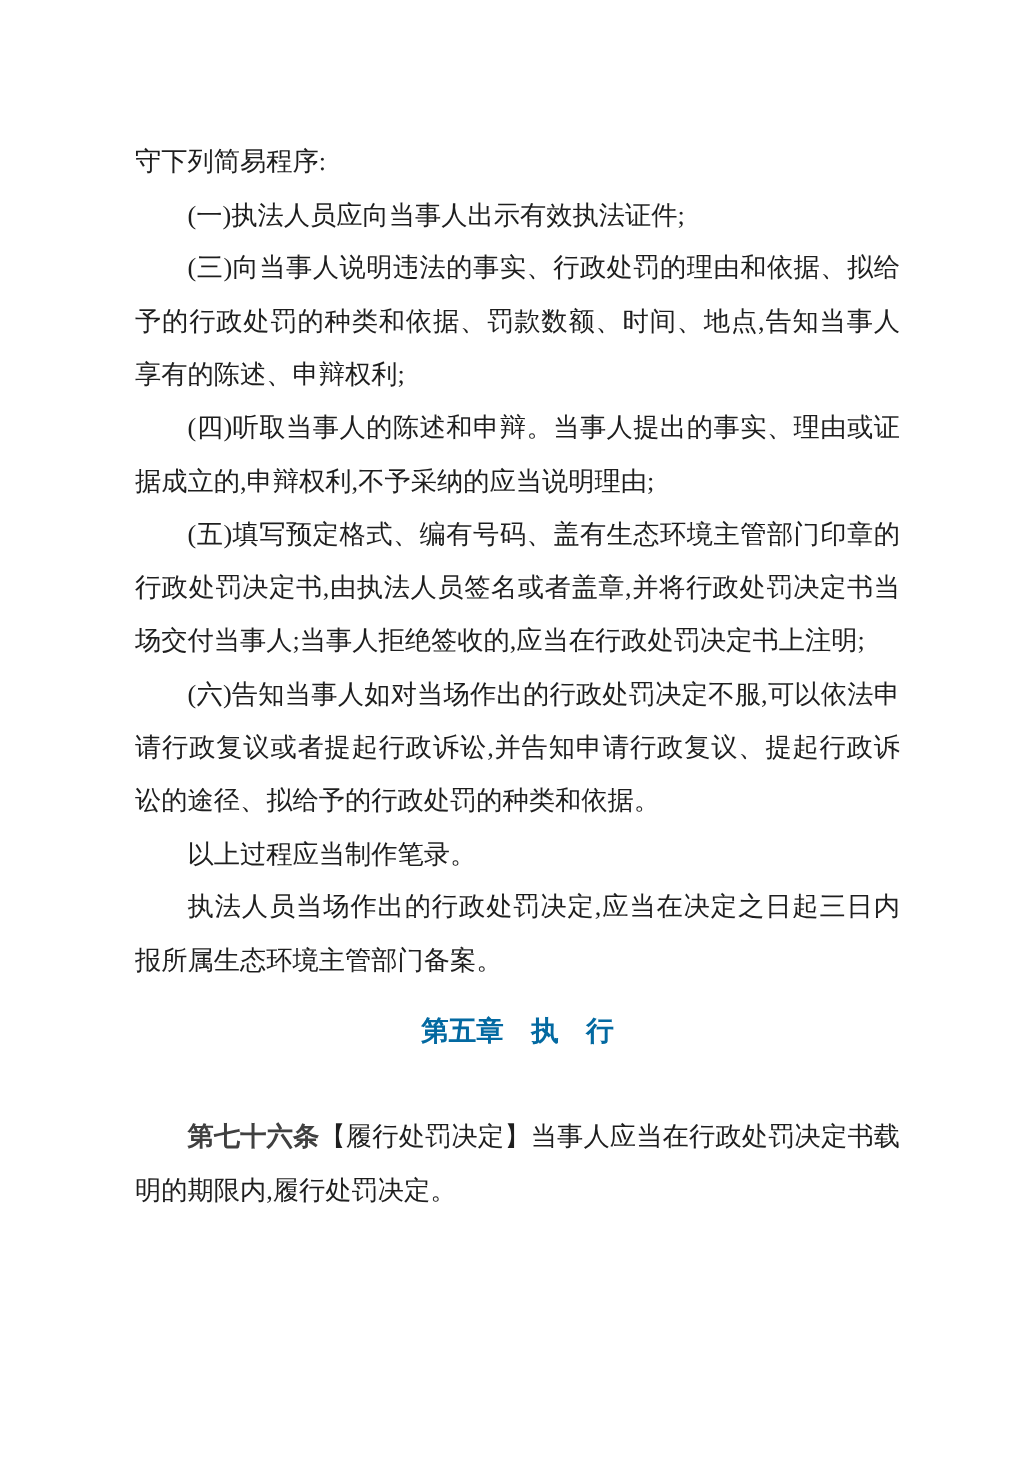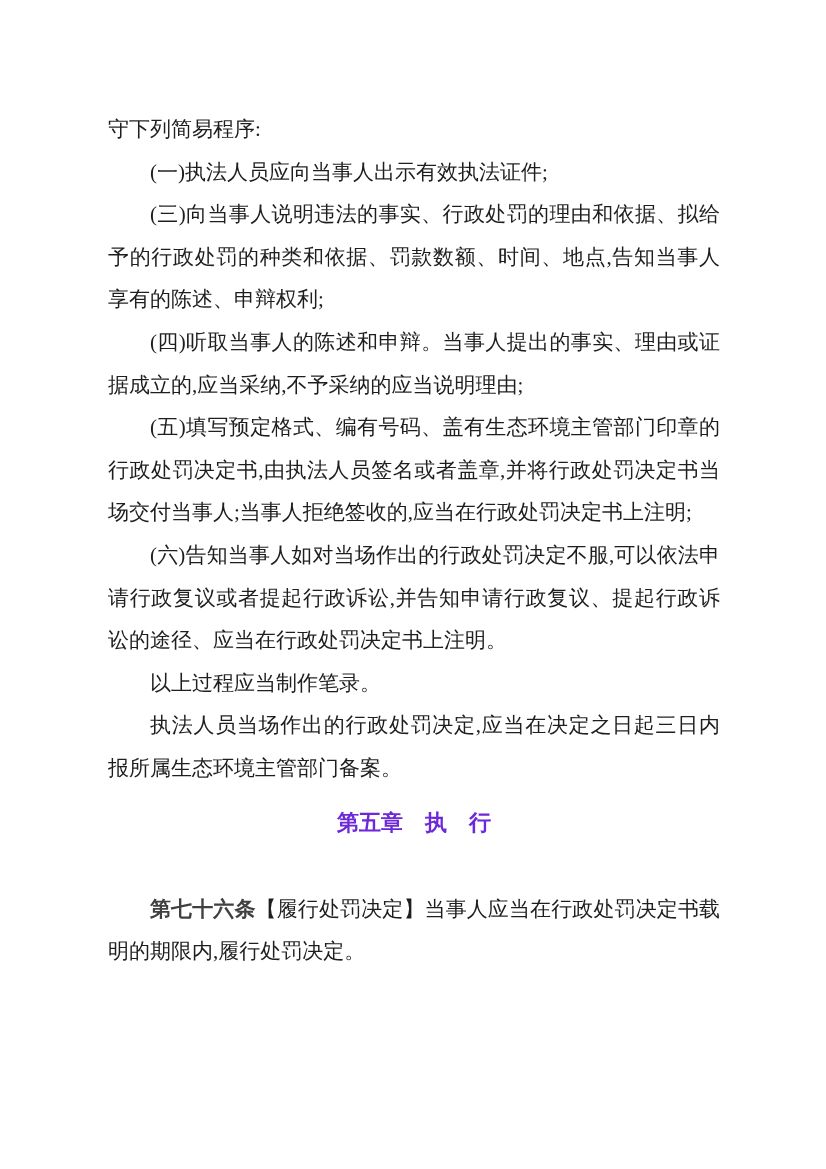--- a/index.html
+++ b/index.html
@@ -35,22 +35,22 @@
     text-indent: 0;
   }
   .chapter {
     margin: 13px 0 0 0;
     padding: 0;
     text-indent: 0;
     text-align: center;
     font-weight: 700;
     font-size: 22px;
     line-height: 43px;
-    font-family: Liberation Mono, monospace;
-    color: #6d28d9;
+    font-family: Liberation Serif, serif;
+    color: #0369a1;
   }
   .article {
     margin-top: 42px;
   }
   .article-number {
     font-weight: 700;
     font-family: "Liberation Sans", "DejaVu Sans", sans-serif;
     color: #404040;
   }
   .article-title {
@@ -78,23 +78,23 @@
 </style>
 </head>
 <body>
 
 <div class="page">
 
   <div class="body-text">
     <p class="para no-indent">守下列简易程序:</p>
     <p class="para">(一)执法人员应向当事人出示有效执法证件;</p>
     <p class="para">(三)向当事人说明违法的事实、行政处罚的理由和依据、拟给予的行政处罚的种类和依据、罚款数额、时间、地点,告知当事人享有的陈述、申辩权利;</p>
-    <p class="para">(四)听取当事人的陈述和申辩。当事人提出的事实、理由或证据成立的,应当采纳,不予采纳的应当说明理由;</p>
+    <p class="para">(四)听取当事人的陈述和申辩。当事人提出的事实、理由或证据成立的,申辩权利,不予采纳的应当说明理由;</p>
     <p class="para">(五)填写预定格式、编有号码、盖有生态环境主管部门印章的行政处罚决定书,由执法人员签名或者盖章,并将行政处罚决定书当场交付当事人;当事人拒绝签收的,应当在行政处罚决定书上注明;</p>
-    <p class="para">(六)告知当事人如对当场作出的行政处罚决定不服,可以依法申请行政复议或者提起行政诉讼,并告知申请行政复议、提起行政诉讼的途径、应当在行政处罚决定书上注明。</p>
+    <p class="para">(六)告知当事人如对当场作出的行政处罚决定不服,可以依法申请行政复议或者提起行政诉讼,并告知申请行政复议、提起行政诉讼的途径、拟给予的行政处罚的种类和依据。</p>
     <p class="para">以上过程应当制作笔录。</p>
     <p class="para">执法人员当场作出的行政处罚决定,应当在决定之日起三日内报所属生态环境主管部门备案。</p>
 
     <h2 class="chapter">第五章　执　行</h2>
 
     <p class="para article"><span class="article-number">第七十六条</span><span class="article-title">【履行处罚决定】</span><span>当事人应当在行政处罚决定书载明的期限内,履行处罚决定。</span></p>
   </div>
 
   <div class="footer">
     <span class="dash">—</span>

